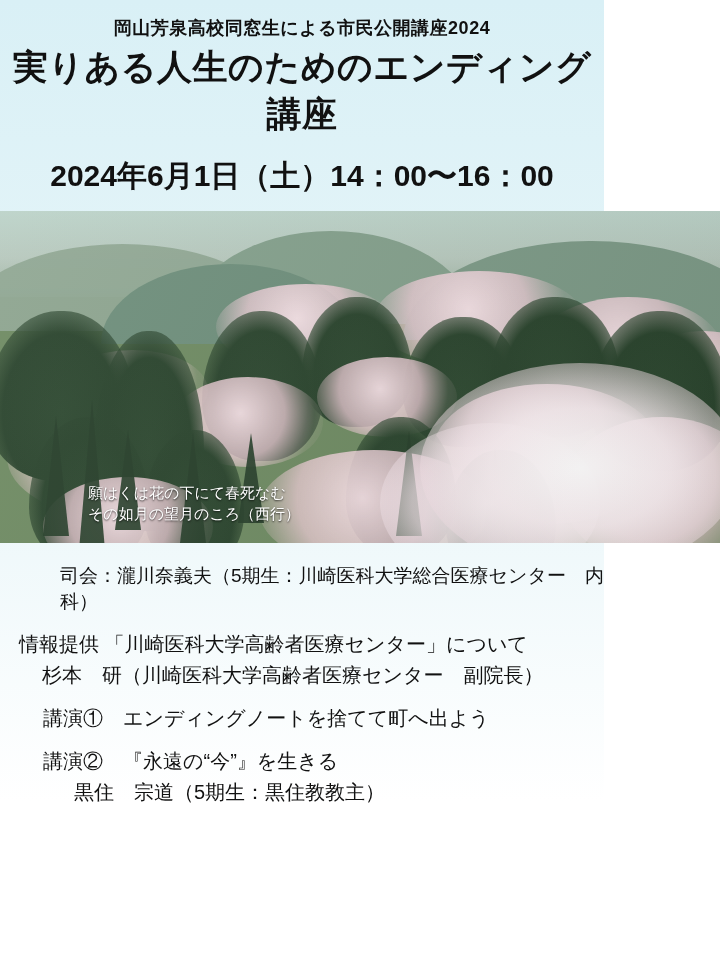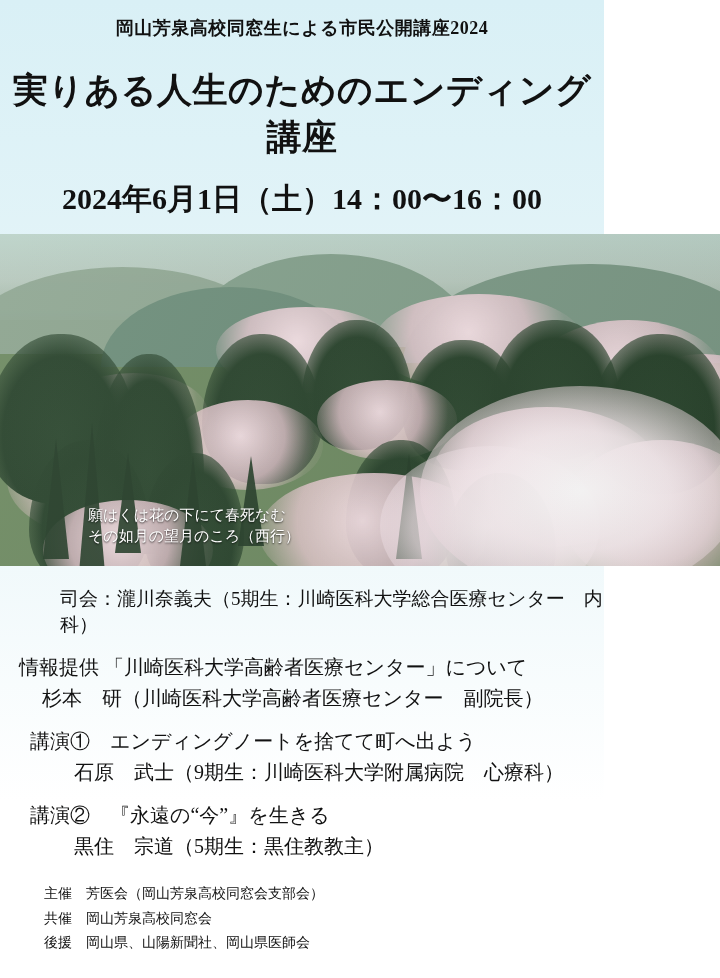--- a/index.html
+++ b/index.html
@@ -6,36 +6,35 @@
   html, body {
     width: 720px; height: 978px;
     font-family: "Liberation Sans", sans-serif;
     background: #ffffff;
     overflow: hidden;
   }
   .poster {
     position: relative;
     width: 604px; height: 978px;
     background: linear-gradient(180deg, #d9f0f6 0%, #e9f6f9 45%, #ffffff 82%);
-    font-family: Liberation Serif, serif;
   }
 
   
   .header {
     padding-top: 16px;
     text-align: center;
     color: #111;
   }
   .subtitle {
     font-size: 18px;
     font-weight: bold;
     letter-spacing: 0.5px;
   }
   .main-title {
-    margin-top: 27px;
+    margin-top: 4px;
     font-size: 35px;
     font-weight: bold;
     letter-spacing: 0.5px;
   }
   .datetime {
     margin-top: 18px;
     font-size: 30px;
     font-weight: bold;
     letter-spacing: 0px;
   }
@@ -167,21 +166,21 @@
 
   
   .program {
     padding: 20px 0 0 2px;
     color: #111;
   }
   .mc { margin-left: 58px; font-size: 19px; }
   .block { margin-top: 16px; }
   .blk-line1 { margin-left: 17px; font-size: 20px; }
   .blk-line2 { margin-left: 40px; font-size: 20px; margin-top: 4px; }
-  .talk .blk-line1 { margin-left: 28px; }
+  .talk .blk-line1 { margin-left: 41px; }
   .talk .blk-line2 { margin-left: 72px; }
 
   
   .footer {
     margin-top: 22px;
     margin-left: 44px;
     font-size: 14px;
     line-height: 1.75;
     color: #111;
   }
@@ -253,28 +252,22 @@
   <div class="program">
     <div class="mc">司会：瀧川奈義夫（5期生：川崎医科大学総合医療センター　内科）</div>
 
     <div class="block">
       <div class="blk-line1">情報提供 「川崎医科大学高齢者医療センター」について</div>
       <div class="blk-line2">杉本　研（川崎医科大学高齢者医療センター　副院長）</div>
     </div>
 
     <div class="block talk">
       <div class="blk-line1">講演①　エンディングノートを捨てて町へ出よう</div>
-      <div class="blk-line2">石原　武士（9期生：川崎医科大学附属病院　心療科）</div>
     </div>
 
     <div class="block talk">
       <div class="blk-line1">講演②　『永遠の“今”』を生きる</div>
       <div class="blk-line2">黒住　宗道（5期生：黒住教教主）</div>
     </div>
   </div>
 
-  <div class="footer">
-    <div>主催　芳医会（岡山芳泉高校同窓会支部会）</div>
-    <div>共催　岡山芳泉高校同窓会</div>
-    <div>後援　岡山県、山陽新聞社、岡山県医師会</div>
-  </div>
 
 </div>
 
 </body></html>

